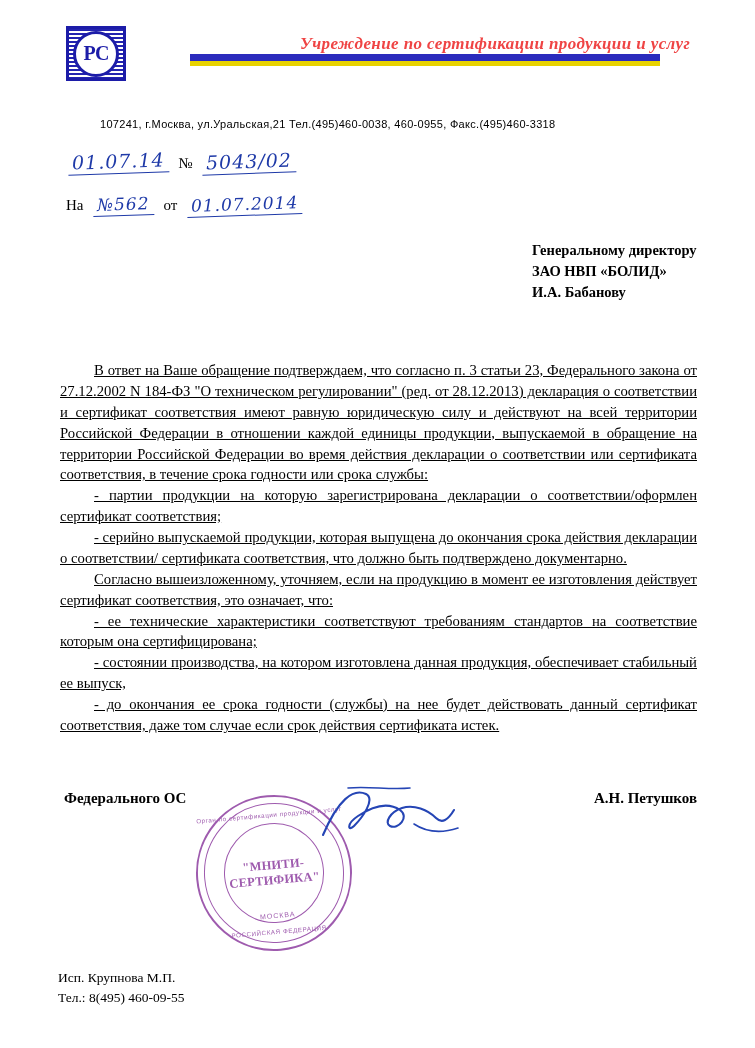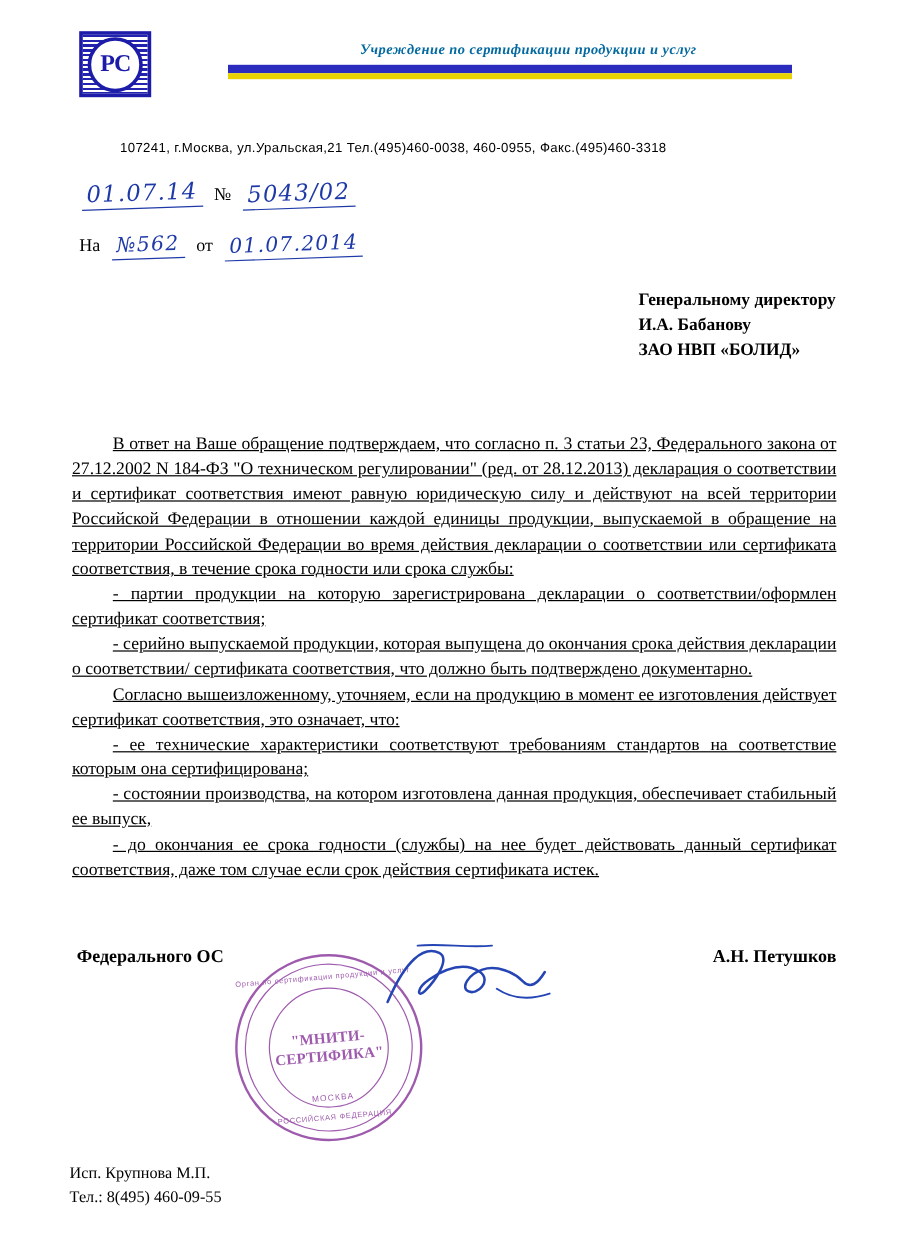--- a/index.html
+++ b/index.html
@@ -57,22 +57,22 @@
     color: #1c1ca8;
     letter-spacing: -1px;
   }
   .org-tagline {
     position: absolute;
     left: 300px;
     top: 34px;
     font-family: "Liberation Serif", serif;
     font-style: italic;
     font-weight: bold;
-    font-size: 12px;
-    color: #0369a1;
+    font-size: 17px;
+    color: #ef4444;
     letter-spacing: 0.4px;
     white-space: nowrap;
   }
   .bar-blue {
     position: absolute;
     left: 190px;
     top: 54px;
     width: 470px;
     height: 7px;
     background: #2b2bbd;
@@ -308,22 +308,22 @@
     <div class="ref-row ref-row-2">
       <span class="lbl">На</span>
       <span class="hand hand-small ul">№562</span>
       <span class="lbl">от</span>
       <span class="hand hand-small ul">01.07.2014</span>
     </div>
   </div>
 
   <div class="addressee">
     <div>Генеральному директору</div>
+    <div>ЗАО НВП «БОЛИД»</div>
     <div>И.А. Бабанову</div>
-    <div>ЗАО НВП «БОЛИД»</div>
   </div>
 
   <div class="body-text">
     <p class="indent">В ответ на Ваше обращение подтверждаем, что согласно п. 3 статьи 23, Федерального закона от 27.12.2002 N 184-ФЗ "О техническом регулировании" (ред. от 28.12.2013) декларация о соответствии и сертификат соответствия имеют равную юридическую силу и действуют на всей территории Российской Федерации в отношении каждой единицы продукции, выпускаемой в обращение на территории Российской Федерации во время действия декларации о соответствии или сертификата соответствия, в течение срока годности или срока службы:</p>
     <p class="dash-item">- партии продукции на которую зарегистрирована декларации о соответствии/оформлен сертификат соответствия;</p>
     <p class="dash-item">- серийно выпускаемой продукции, которая выпущена до окончания срока действия декларации о соответствии/ сертификата соответствия, что должно быть подтверждено документарно.</p>
     <p class="indent">Согласно вышеизложенному, уточняем, если на продукцию в момент ее изготовления действует сертификат соответствия, это означает, что:</p>
     <p class="dash-item">- ее технические характеристики соответствуют требованиям стандартов на соответствие которым она сертифицирована;</p>
     <p class="dash-item">- состоянии производства, на котором изготовлена данная продукция, обеспечивает стабильный ее выпуск,</p>
     <p class="dash-item">- до окончания ее срока годности (службы) на нее будет действовать данный сертификат соответствия, даже  том случае если срок действия сертификата истек.</p>

